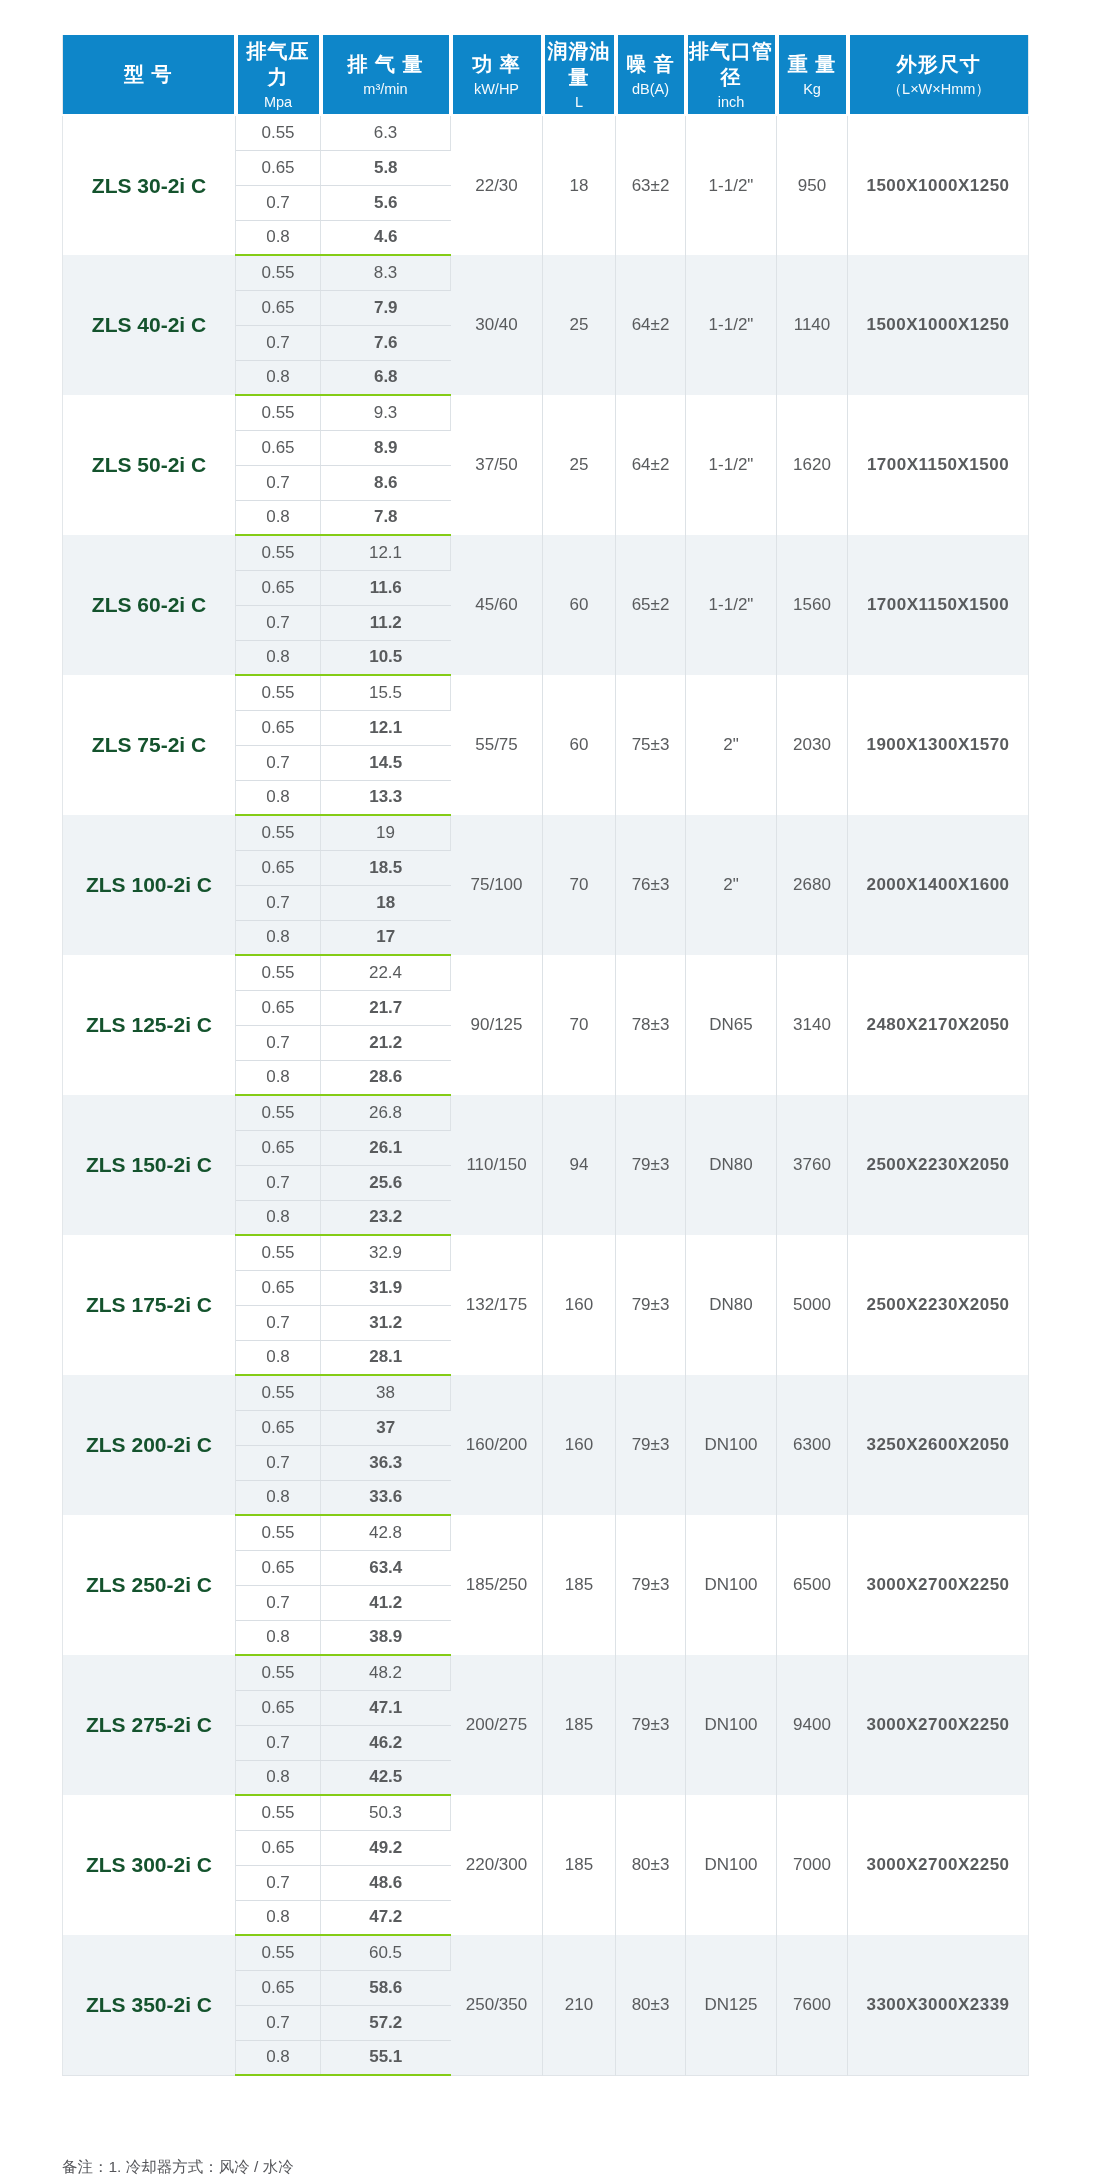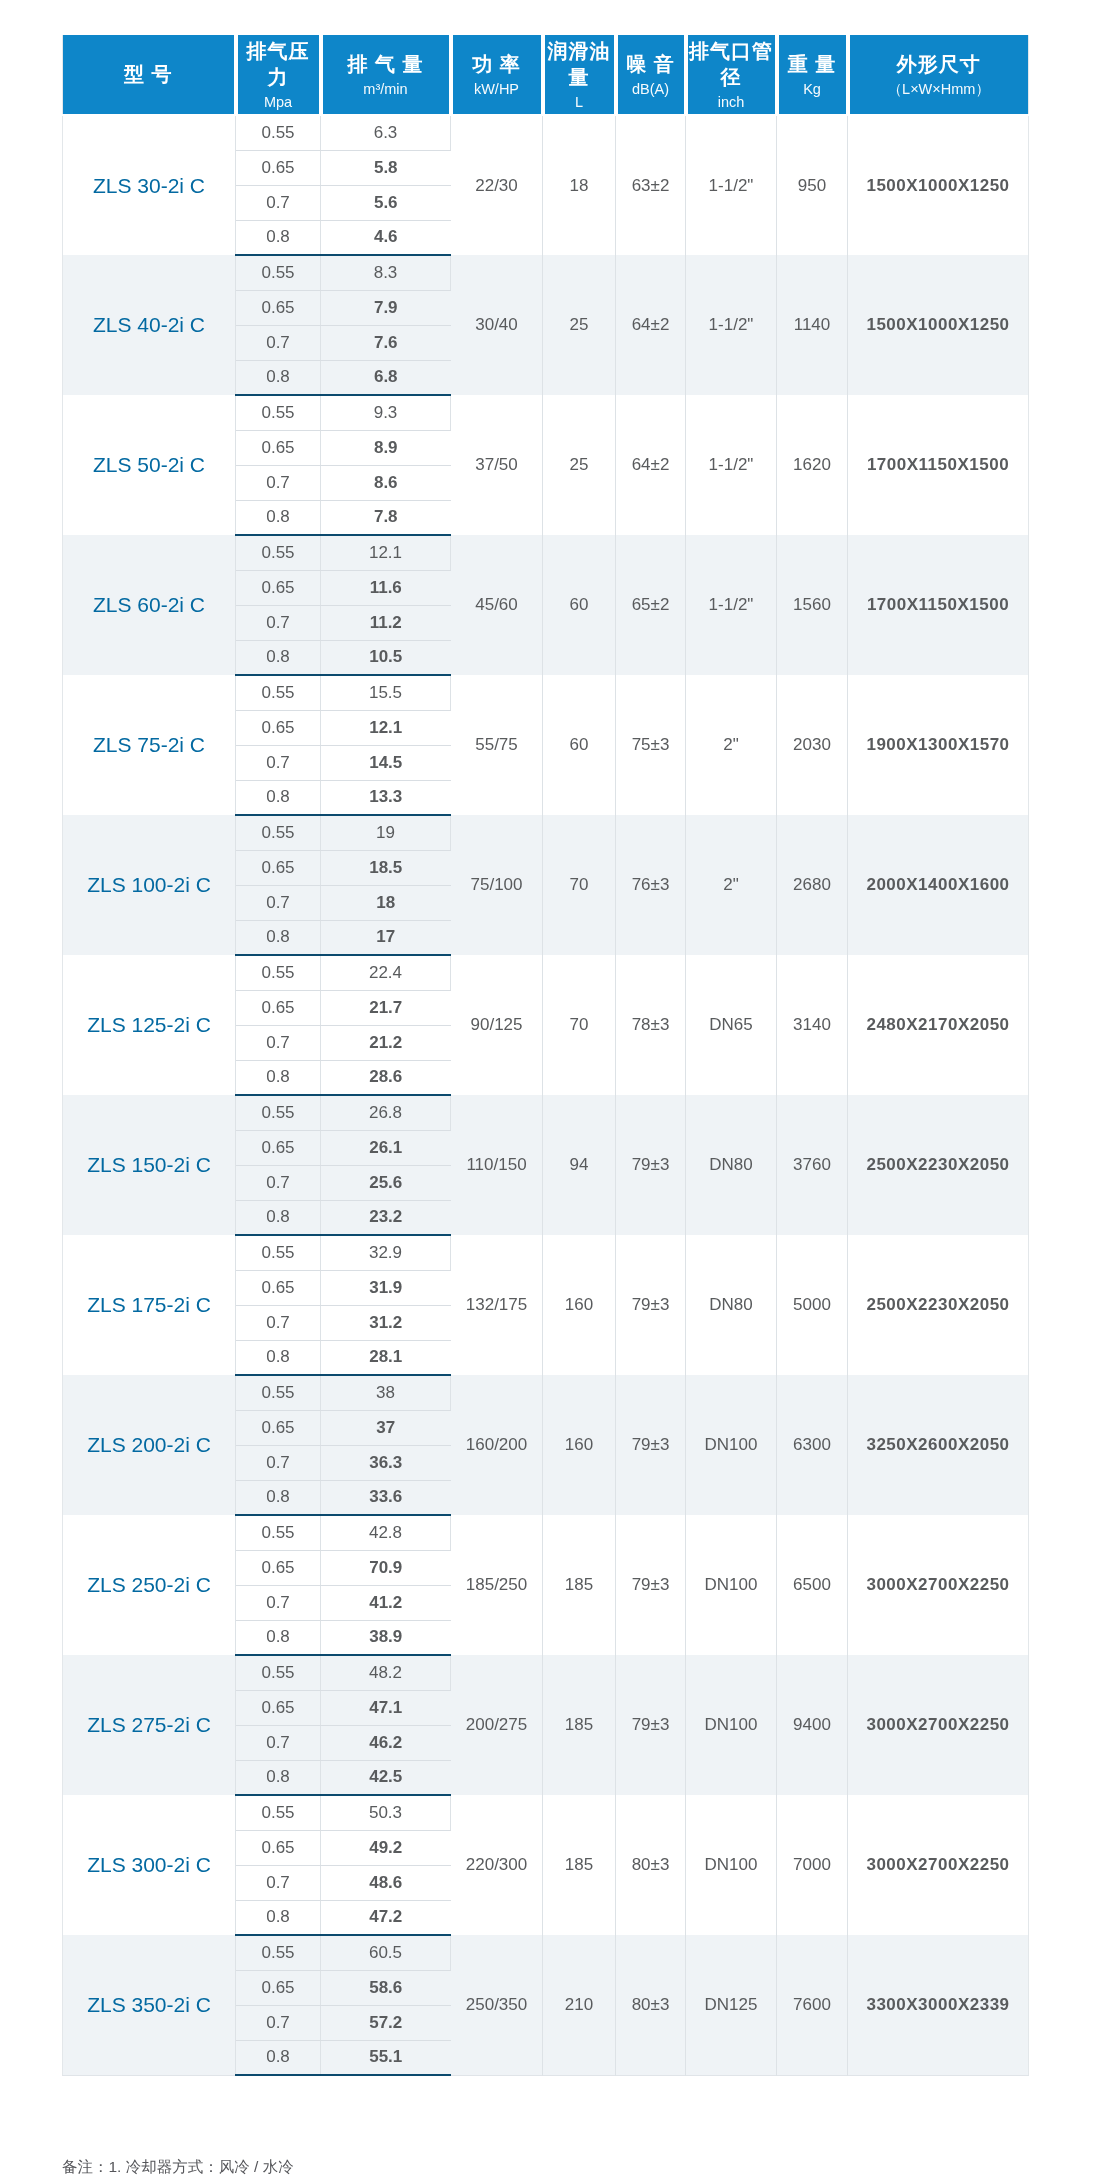--- a/index.html
+++ b/index.html
@@ -40,26 +40,26 @@
     font-size: 17px;
     color: #595b5d;
     border-right: 1px solid #dde2e6;
     padding: 0;
     background: #ffffff;
   }
   tbody td:last-child { border-right: none; font-weight: bold; }
   tbody tr.alt td { background: #eff3f6; }
   td.model {
     font-size: 21px;
-    font-weight: normal;
-    color: #0369a1;
+    font-weight: bold;
+    color: #14532d;
     letter-spacing: 0px;
   }
   td.subsep { border-bottom: 1px solid #d9dee3; }
-  tr.block-end td { border-bottom: 2px solid #0c4a6e; }
+  tr.block-end td { border-bottom: 2px solid #84cc16; }
   td.dims { letter-spacing: 0.5px; }
   .notes {
     position: absolute;
     left: 62px; top: 2094px;
     font-size: 15.5px;
     color: #55565a;
     line-height: 29px;
     white-space: pre;
   }
   .notes .note-line { display: block; }
@@ -356,21 +356,21 @@
         <td class="subsep">42.8</td>
         <td rowspan="4">185/250</td>
         <td rowspan="4">185</td>
         <td rowspan="4">79±3</td>
         <td rowspan="4">DN100</td>
         <td rowspan="4">6500</td>
         <td class="dims" rowspan="4">3000X2700X2250</td>
       </tr>
       <tr class="">
         <td class="subsep">0.65</td>
-        <td class="subsep">70.9</td>
+        <td class="subsep">63.4</td>
       </tr>
       <tr class="">
         <td class="subsep">0.7</td>
         <td class="subsep">41.2</td>
       </tr>
       <tr class=" block-end">
         <td>0.8</td>
         <td>38.9</td>
       </tr>
       <tr class="alt">

